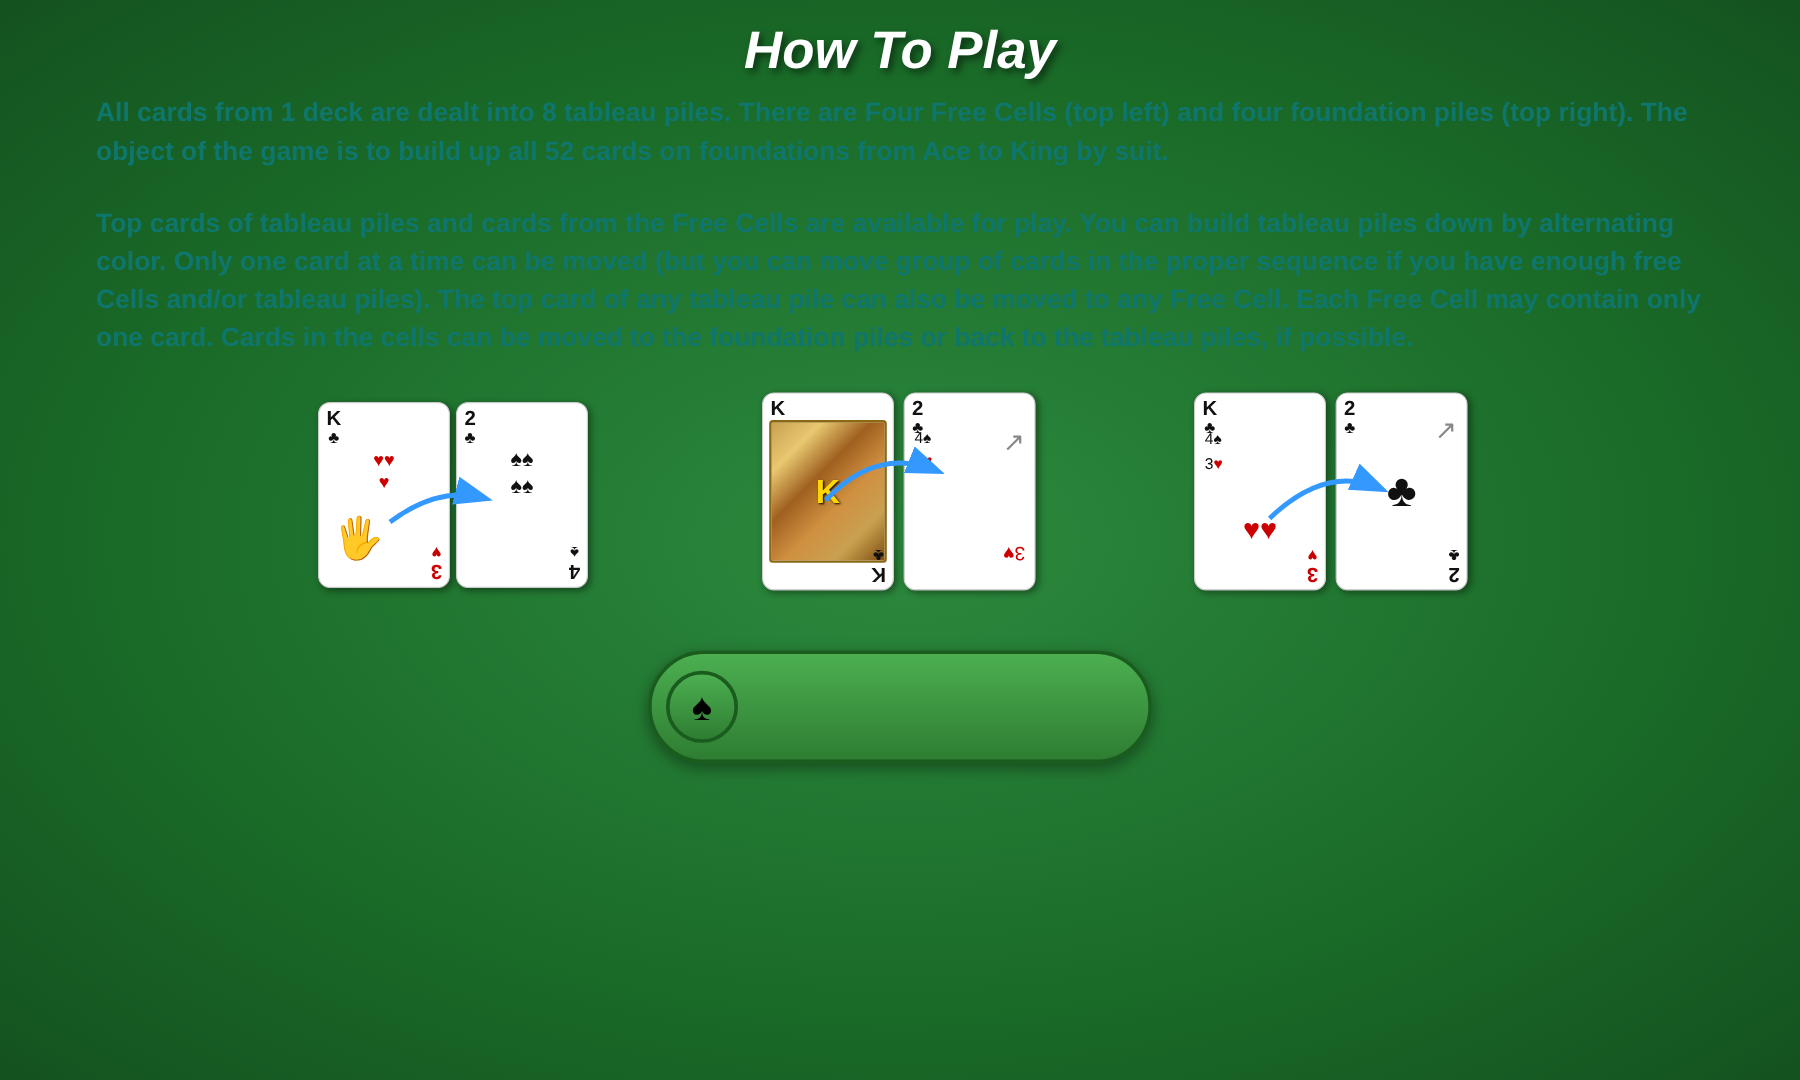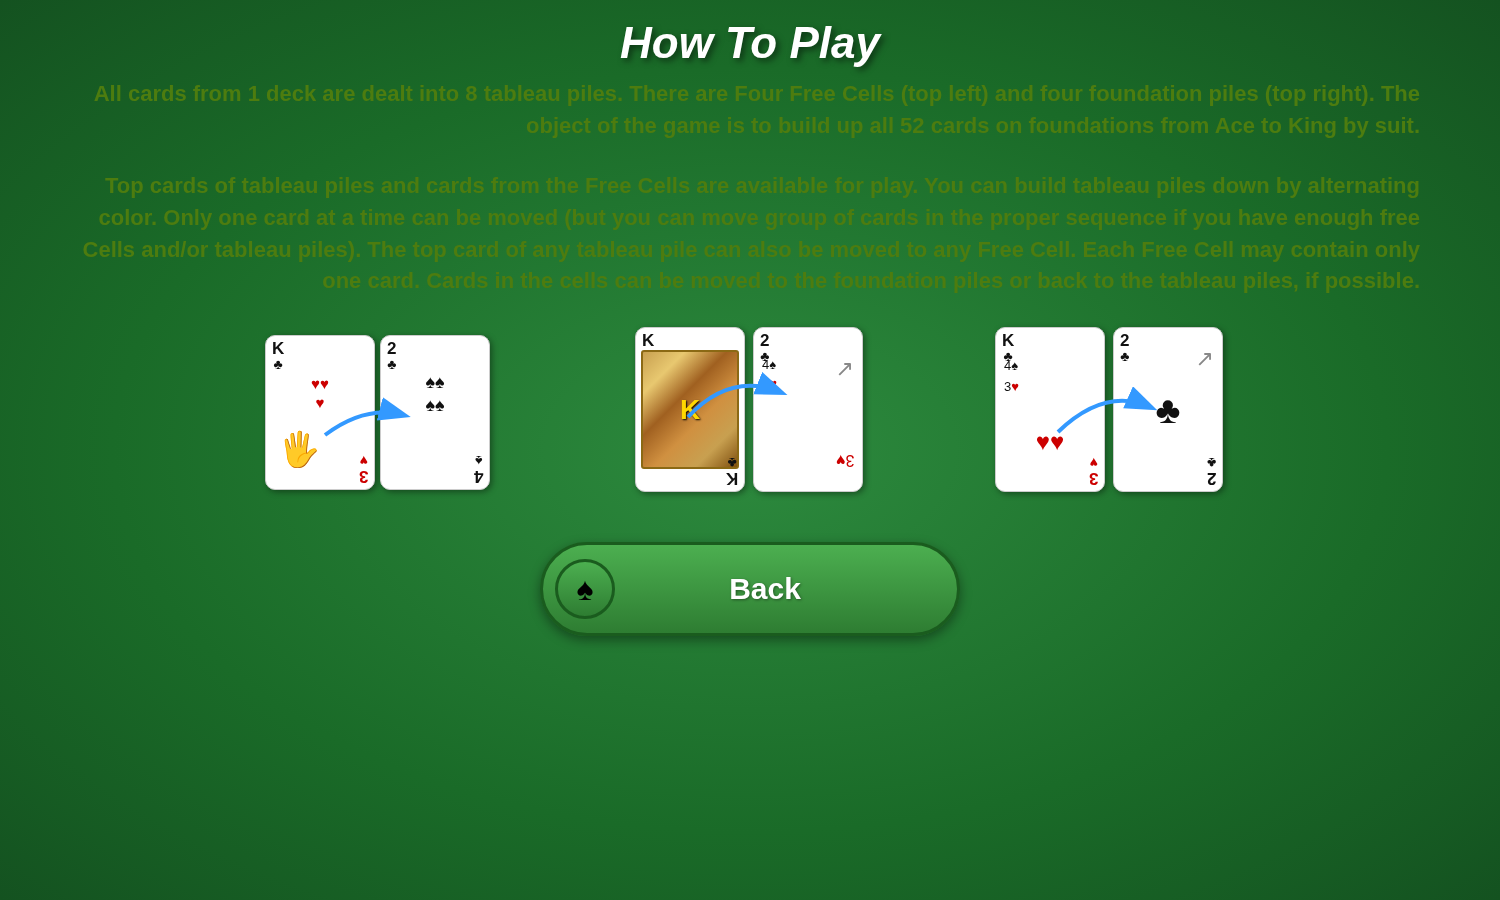--- a/index.html
+++ b/index.html
@@ -21,26 +21,25 @@
       padding: 18px 0 10px 0;
       text-shadow: 3px 3px 6px rgba(0,0,0,0.5);
       font-style: italic;
     }
 
     .content-area {
       padding: 0 80px;
     }
 
     .paragraph {
-      color: #4d7c0f;
+      color: #0f766e;
       font-size: 22px;
       font-weight: 800;
       line-height: 1.45;
       margin-bottom: 28px;
-      text-align: right;
     }
 
     .cards-section {
       display: flex;
       justify-content: center;
       align-items: center;
       gap: 130px;
       margin-top: 30px;
       margin-bottom: 30px;
     }
@@ -297,15 +296,14 @@
     </svg>
   </div>
 
 </div>
 
 <div class="back-button-container">
   <div class="back-button">
     <div class="back-spade-circle">
       <span>♠</span>
     </div>
-    <span class="back-label">Back</span>
   </div>
 </div>
 
 </body></html>

